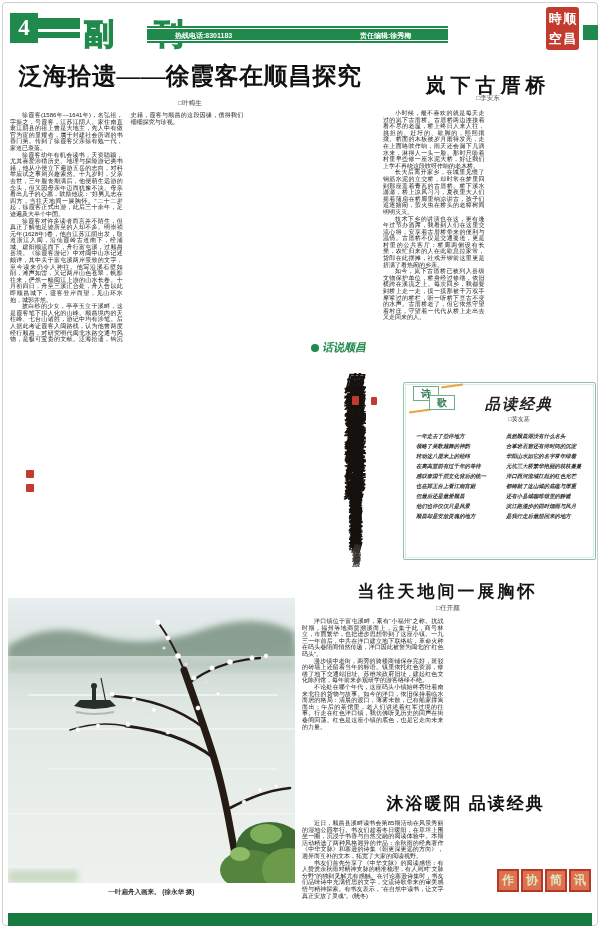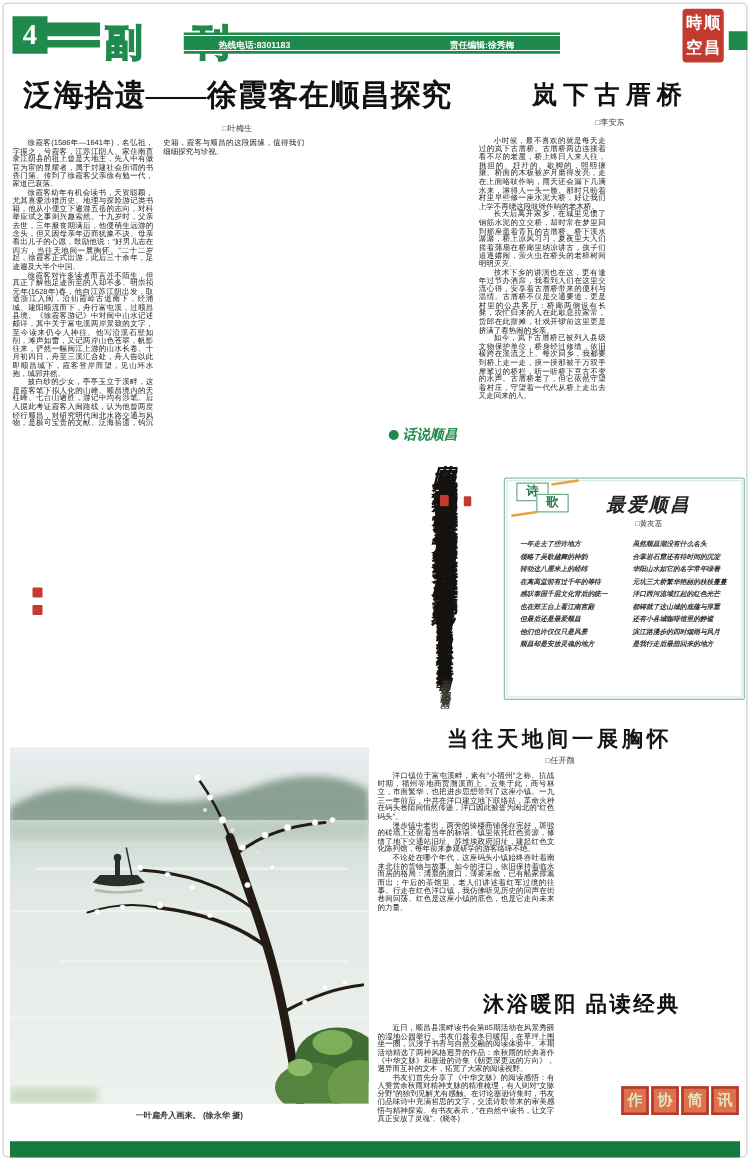--- a/index.html
+++ b/index.html
@@ -34,21 +34,21 @@
         font-family:"DejaVu Serif",serif;}
   .tag-huashuo .dot{display:inline-block;width:8px;height:8px;border-radius:50%;background:#1f8a4c;margin-right:3px;vertical-align:-1px;}
   
   .callig{left:10px;top:356px;width:356px;height:224px;writing-mode:vertical-rl;overflow:hidden;
         font-family:"DejaVu Serif","Liberation Serif",serif;font-style:italic;color:#15120f;}
   .callig .big{font-size:19px;font-weight:bold;line-height:1.25;letter-spacing:2px;}
   .callig .mid{font-size:12px;font-weight:bold;line-height:1.3;letter-spacing:1px;}
   .callig .small{font-size:8px;line-height:1.4;letter-spacing:1px;color:#3a342e;}
   .mini-seal{background:#c23b2e;border-radius:1px;}
   
-  .lanxia-title{left:383px;top:62px;width:210px;text-align:center;font-size:20px;font-weight:bold;
+  .lanxia-title{left:383px;top:72px;width:210px;text-align:center;font-size:20px;font-weight:bold;
         letter-spacing:5px;color:#111;font-family:"Liberation Serif","DejaVu Serif",serif;}
   .lanxia-byline{left:428px;top:94px;width:120px;}
   .lanxia-body{left:383px;top:110px;width:210px;height:268px;column-count:2;column-gap:7px;}
   
   .poem-box{left:403px;top:382px;width:191px;height:176px;border:1.5px solid #8cc3a8;border-radius:2px;
         box-shadow:inset 0 0 0 1px #ffffff, inset 0 0 0 2px #d9ece1;}
   .shige-label{position:absolute;left:9px;top:3px;width:60px;height:28px;}
   .shige-label .bx{position:absolute;border:1px solid #6fae8d;color:#2d7a52;font-size:10px;font-weight:bold;
         width:24px;height:13px;text-align:center;line-height:13px;background:#fff;font-family:"DejaVu Serif",serif;}
   .bx1{left:0;top:0;}
@@ -129,21 +129,21 @@
       <p class="para">如今，岚下古厝桥已被列入县级文物保护单位，桥身经过修缮，依旧横跨在溪流之上。每次回乡，我都要到桥上走一走，摸一摸那被千万双手摩挲过的桥栏，听一听桥下亘古不变的水声。古厝桥老了，但它依然守望着村庄，守望着一代代从桥上走出去又走回来的人。</p>
     </div>
 
   <div class="abs poem-box">
     <div class="shige-label">
       <div class="arrow ar1"></div>
       <div class="arrow ar2"></div>
       <div class="bx bx1">诗</div>
       <div class="bx bx2">歌</div>
     </div>
-    <div class="poem-title">最爱顺昌</div>
+    <div class="poem-title">品读经典</div>
     <div class="poem-byline">□黄友基</div>
     <div class="poem-cols">
       <div class="poem-col">
           <div>一年走去了些许地方</div>
           <div>领略了吴歌越舞的神韵</div>
           <div>转动这八厘米上的经纬</div>
           <div>在离高堂前有过千年的等待</div>
           <div>感叹泰国千层文化背后的统一</div>
           <div>也在郑王台上看江南宫殿</div>
           <div>但最后还是最爱顺昌</div>

